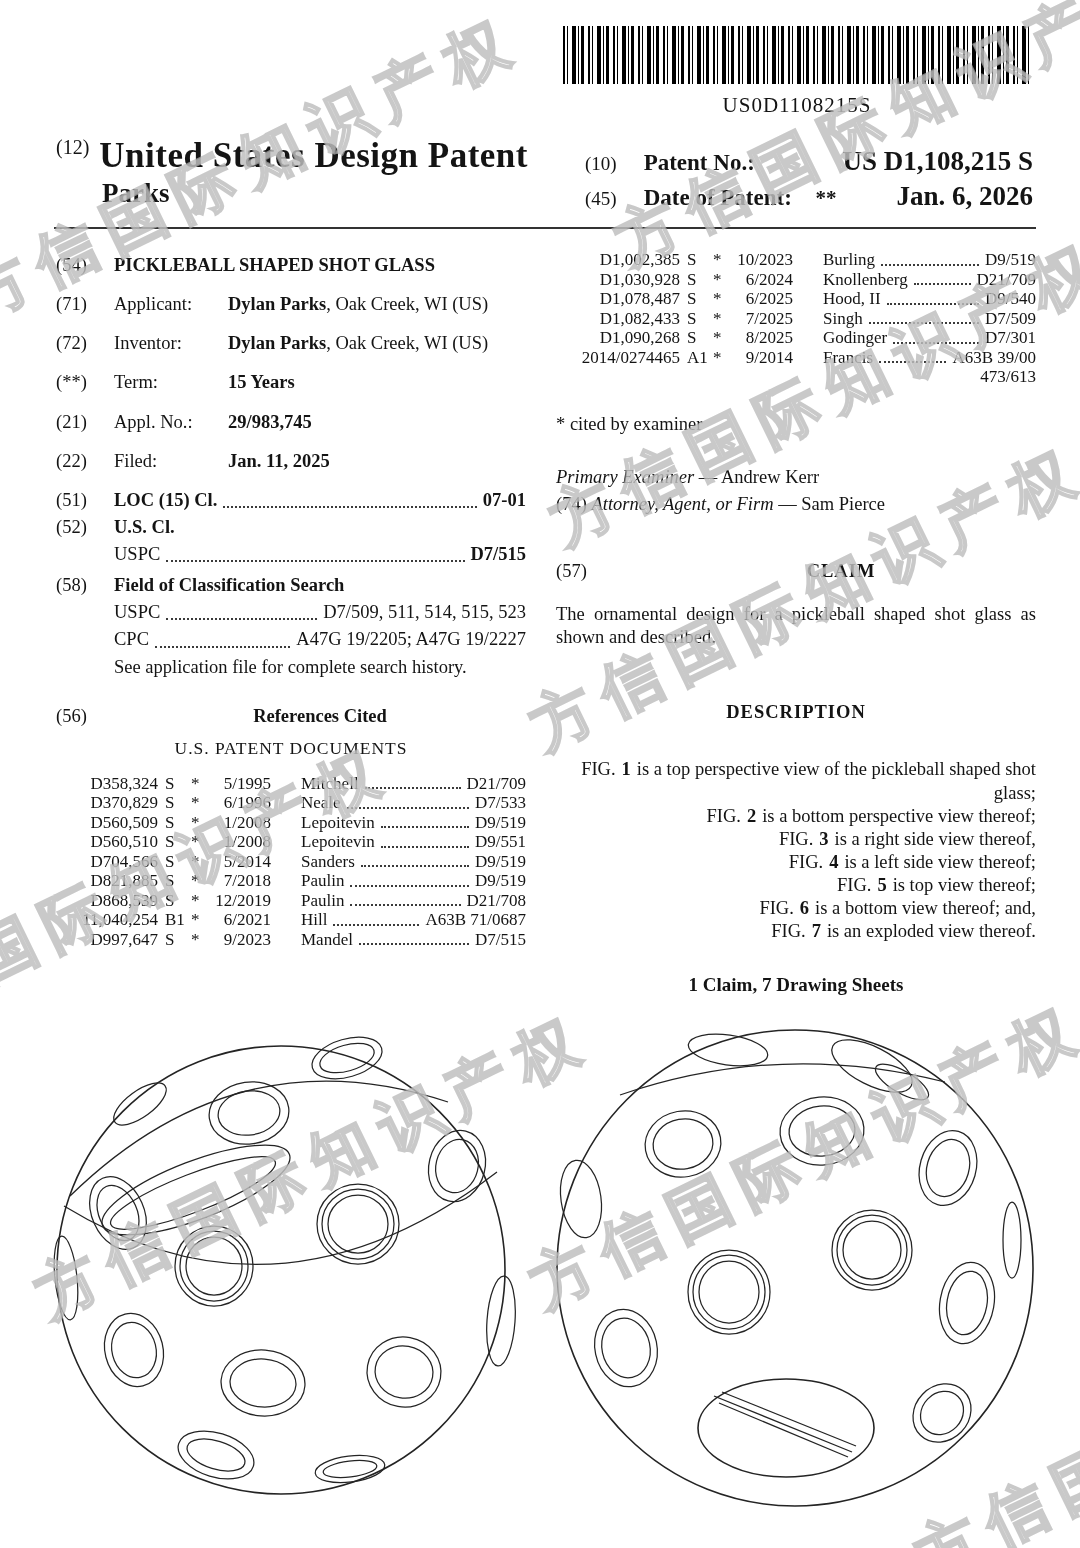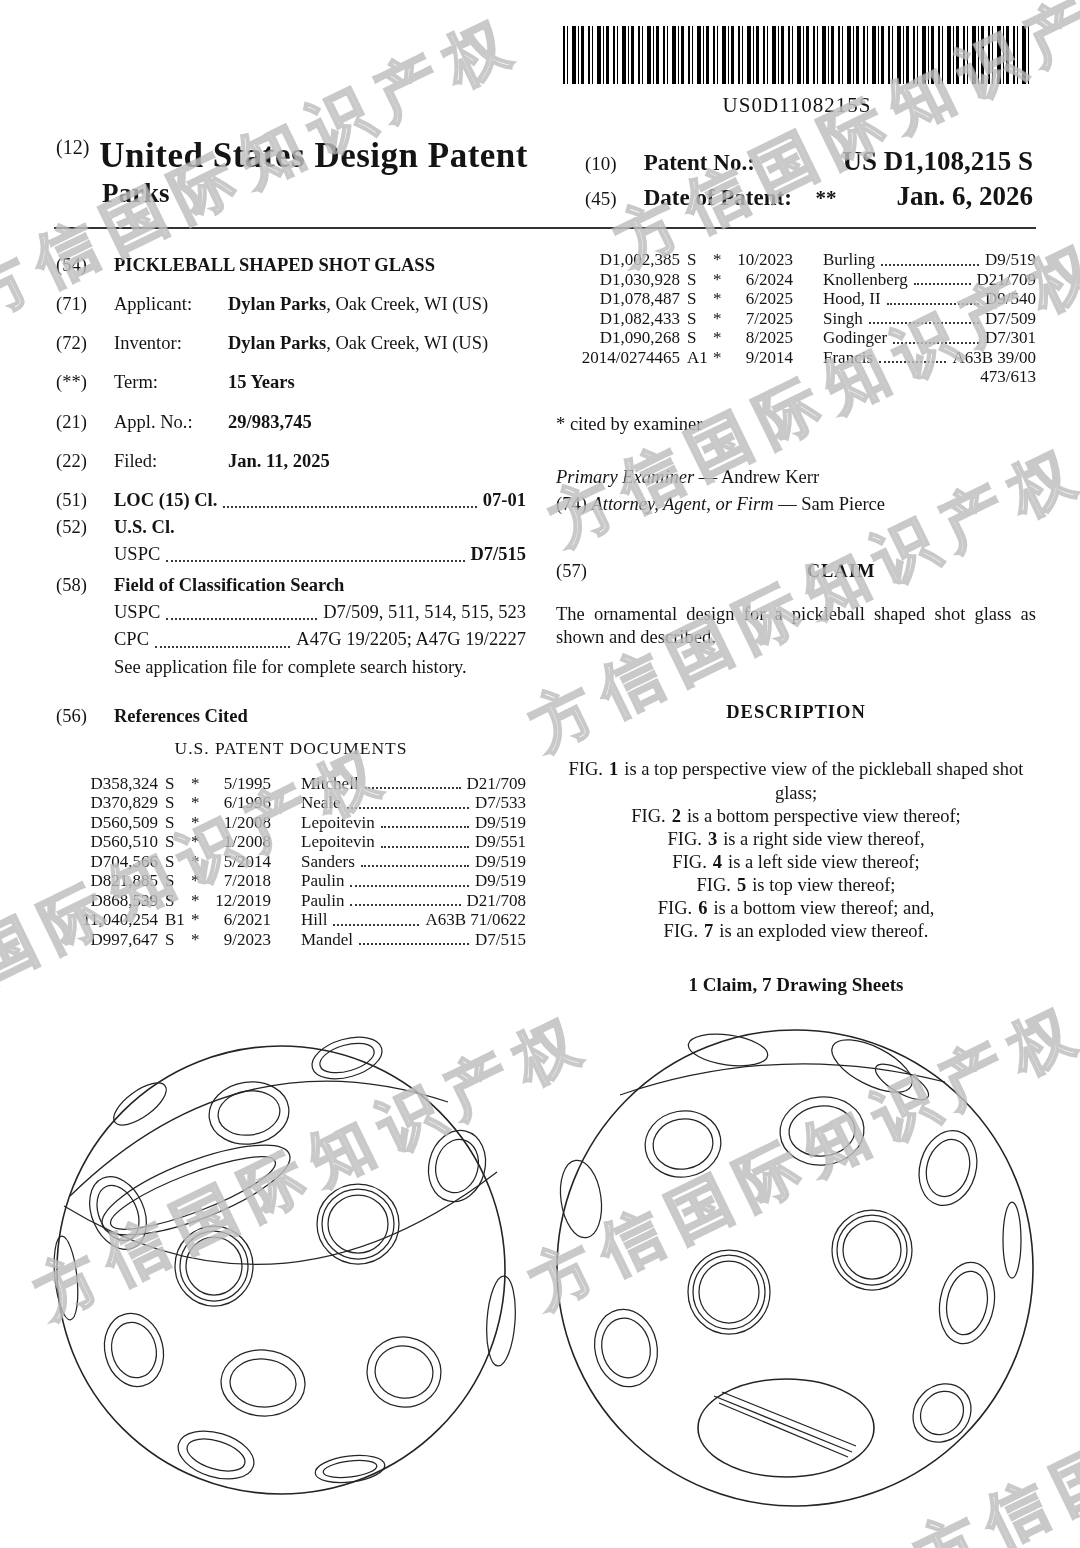--- a/index.html
+++ b/index.html
@@ -53,21 +53,21 @@
   .lbl{width:114px;flex:none;}
   .b{font-weight:bold;}
   .val{flex:1;}
   .leader{flex:1 1 auto;border-bottom:2px dotted #3a3a3a;margin:0 6px;
           align-self:flex-end;transform:translateY(-4px);min-width:18px;}
   .tight{margin-bottom:4px;}
   .indent{margin-left:58px;display:flex;margin-bottom:4px;}
 
   
   .refs-head{display:flex;margin:26px 0 10px 0;}
-  .refs-title{flex:1;text-align:left;font-weight:bold;}
+  .refs-title{flex:1;text-align:center;font-weight:bold;}
   .refs-sub{text-align:center;font-size:17.5px;letter-spacing:1px;margin-bottom:14px;}
   .ref-table{font-size:17px;line-height:19.5px;}
   .ref-line{display:flex;align-items:baseline;}
   .r-num{width:102px;text-align:right;flex:none;white-space:nowrap;}
   .r-kind{width:26px;padding-left:7px;flex:none;}
   .r-star{width:16px;flex:none;}
   .r-date{width:64px;text-align:right;flex:none;}
   .r-name{padding-left:30px;white-space:nowrap;}
   .r-cls{text-align:right;white-space:nowrap;}
   .ref-cls2{text-align:right;}
@@ -75,21 +75,21 @@
   .col-right .r-num{width:124px;}
   .col-right .ref-table{margin-bottom:26px;}
 
   .cited{margin:0 0 30px 0;}
   .exam-line{margin-bottom:4px;}
   .ital{font-style:italic;margin-top:44px;}
   .claim-head{display:flex;margin:44px 0 20px 0;gap:32px;}
   .claim-title{flex:1;text-align:center;font-weight:bold;letter-spacing:1px;}
   .claim-text{text-align:justify;margin-bottom:52px;}
   .desc-title{text-align:center;font-weight:bold;letter-spacing:1px;margin-bottom:34px;}
-  .fig-line{text-align:center;}
+  .fig-line{text-align:right;}
   .fig-line .fl{margin-right:6px;}
   .sheets{text-align:center;font-weight:bold;margin-top:30px;font-size:19px;}
 
   
   .drawings{position:absolute;left:0;top:1010px;width:1080px;height:538px;z-index:2;}
   svg .ln{fill:none;stroke:#242424;stroke-width:1.25;}
   svg .ln2{fill:none;stroke:#242424;stroke-width:1.6;}
 </style>
 </head>
 <body>
@@ -287,21 +287,21 @@
 
         </div>
         <div class="ref-row">
           <div class="ref-line">
             <span class="r-num">11,040,254</span>
             <span class="r-kind">B1</span>
             <span class="r-star">*</span>
             <span class="r-date">6/2021</span>
             <span class="r-name">Hill</span>
             <span class="leader"></span>
-            <span class="r-cls">A63B 71/0622</span>
+            <span class="r-cls">A63B 71/0687</span>
           </div>
 
         </div>
         <div class="ref-row">
           <div class="ref-line">
             <span class="r-num">D997,647</span>
             <span class="r-kind">S</span>
             <span class="r-star">*</span>
             <span class="r-date">9/2023</span>
             <span class="r-name">Mandel</span>

